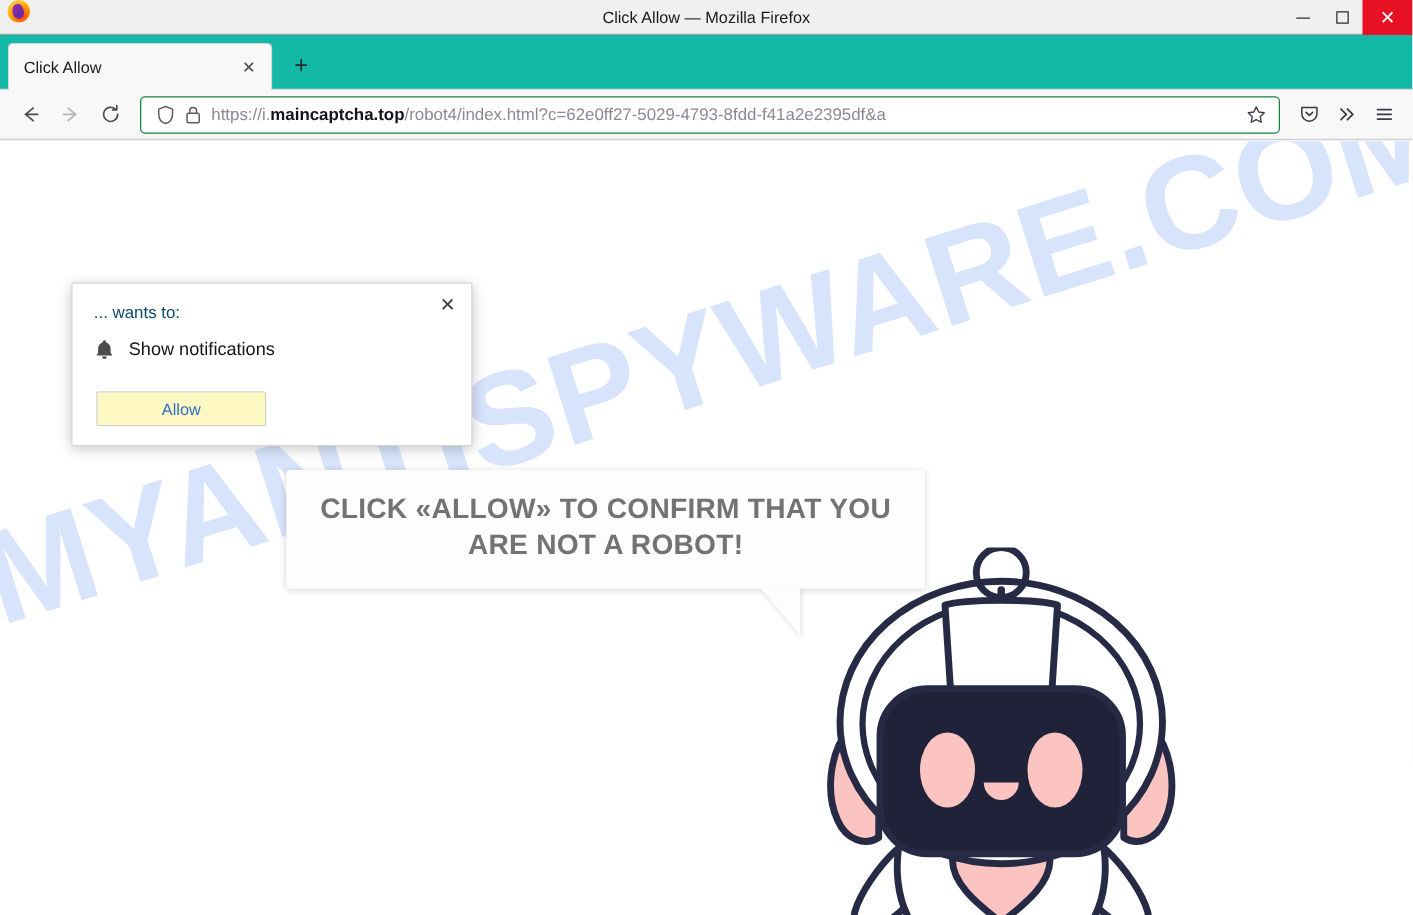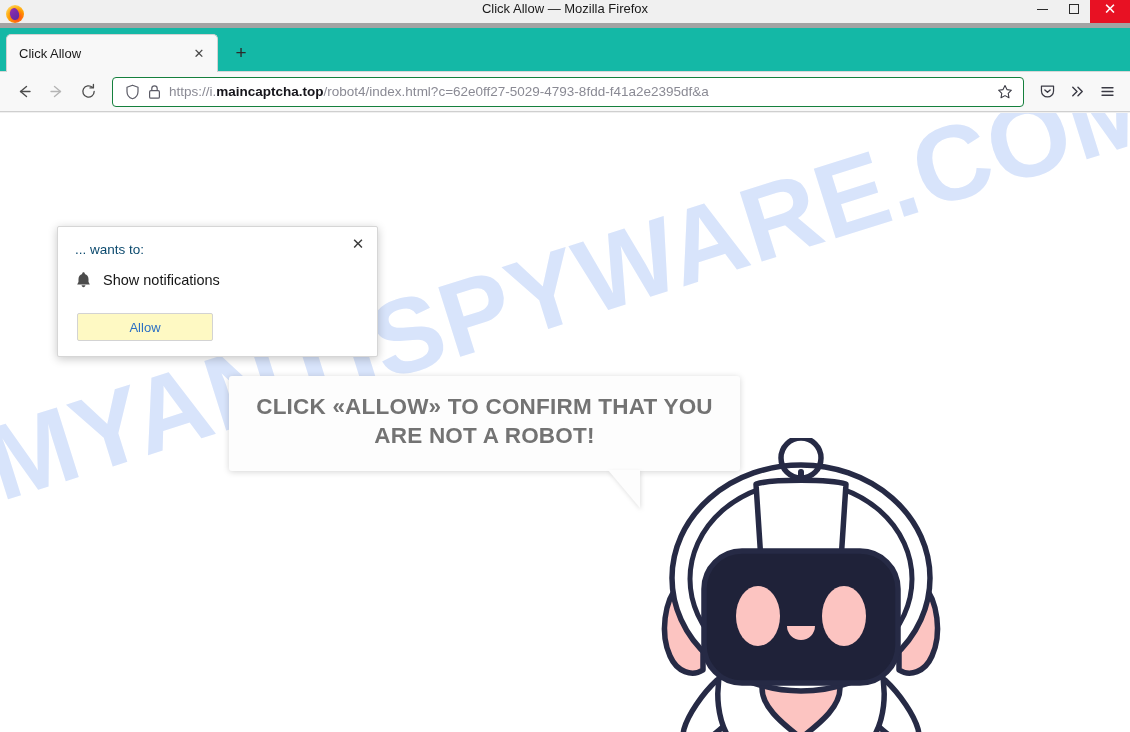--- a/index.html
+++ b/index.html
@@ -8,23 +8,23 @@
     overflow: hidden;
     font-family: "Liberation Sans", sans-serif;
     background: #ffffff;
   }
 
   
   .window { width: 1130px; height: 732px; position: relative; background: #f0f0f0; }
 
   .titlebar {
     height: 28px; background: #f0f0f0;
-    display: flex; align-items: flex-end;
+    display: flex; align-items: flex-start;
     position: relative;
-    border-bottom: 5px solid #a3a3a3;
+    border-bottom: 1px solid #a3a3a3;
   }
   .ff-logo {
     width: 18px; height: 18px; margin-left: 6px;
     border-radius: 50%;
     background:
       radial-gradient(circle at 62% 70%, #ff3a14 0%, #ff6611 22%, #ff9500 44%, #ffb822 62%, #ffd568 82%, #fff0a0 100%);
     position: relative; flex: none;
   }
   .ff-logo::after {
     content: ""; position: absolute; left: 4px; top: 3px;

